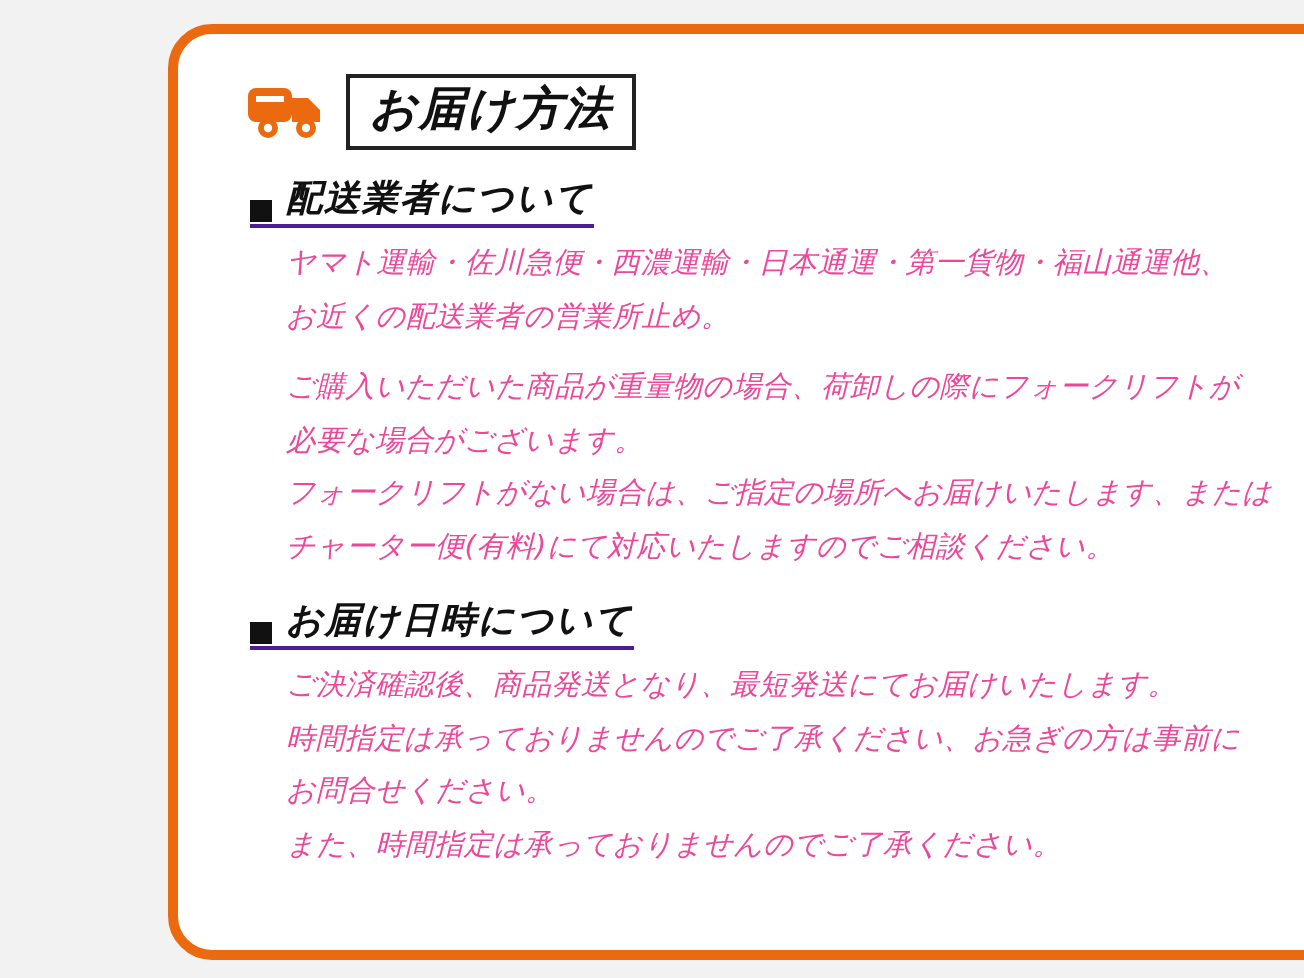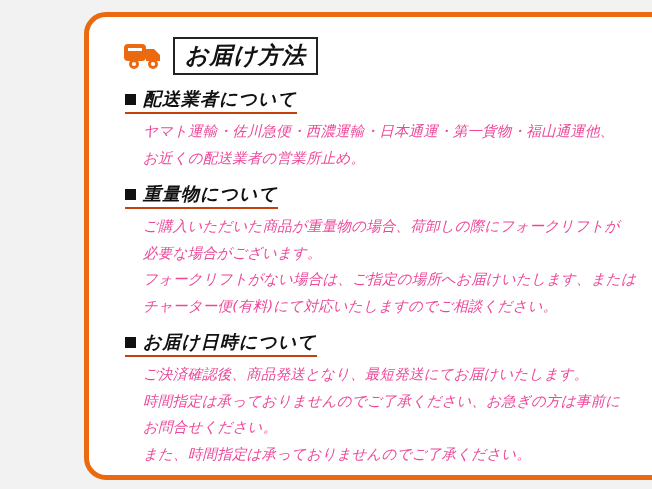--- a/index.html
+++ b/index.html
@@ -53,26 +53,26 @@
     letter-spacing: 1px;
     color: #111;
     line-height: 1.15;
     white-space: nowrap;
   }
   .section {
     margin: 12px 0 0 14px;
   }
   .section-head {
     display: flex;
-    align-items: center;
+    align-items: flex-end;
     gap: 7px;
     font-size: 18px;
     font-weight: bold;
     color: #111;
-    border-bottom: 2px solid #c2410c;
+    border-bottom: 2px solid #4c1d95;
     display: inline-flex;
     padding-bottom: 1px;
     letter-spacing: 1px;
   }
   .sq {
     display: inline-block;
     width: 11px;
     height: 11px;
     background: #111;
     flex: none;
@@ -115,24 +115,20 @@
         <span class="sq"></span>
         <span>配送業者について</span>
       </div>
       <div class="body-lines">
         <p>ヤマト運輸・佐川急便・西濃運輸・日本通運・第一貨物・福山通運他、</p>
         <p>お近くの配送業者の営業所止め。</p>
       </div>
     </div>
 
     <div class="section">
-      <div class="section-head">
-        <span class="sq"></span>
-        <span>重量物について</span>
-      </div>
       <div class="body-lines">
         <p>ご購入いただいた商品が重量物の場合、荷卸しの際にフォークリフトが</p>
         <p>必要な場合がございます。</p>
         <p>フォークリフトがない場合は、ご指定の場所へお届けいたします、または</p>
         <p>チャーター便(有料)にて対応いたしますのでご相談ください。</p>
       </div>
     </div>
 
     <div class="section">
       <div class="section-head">

